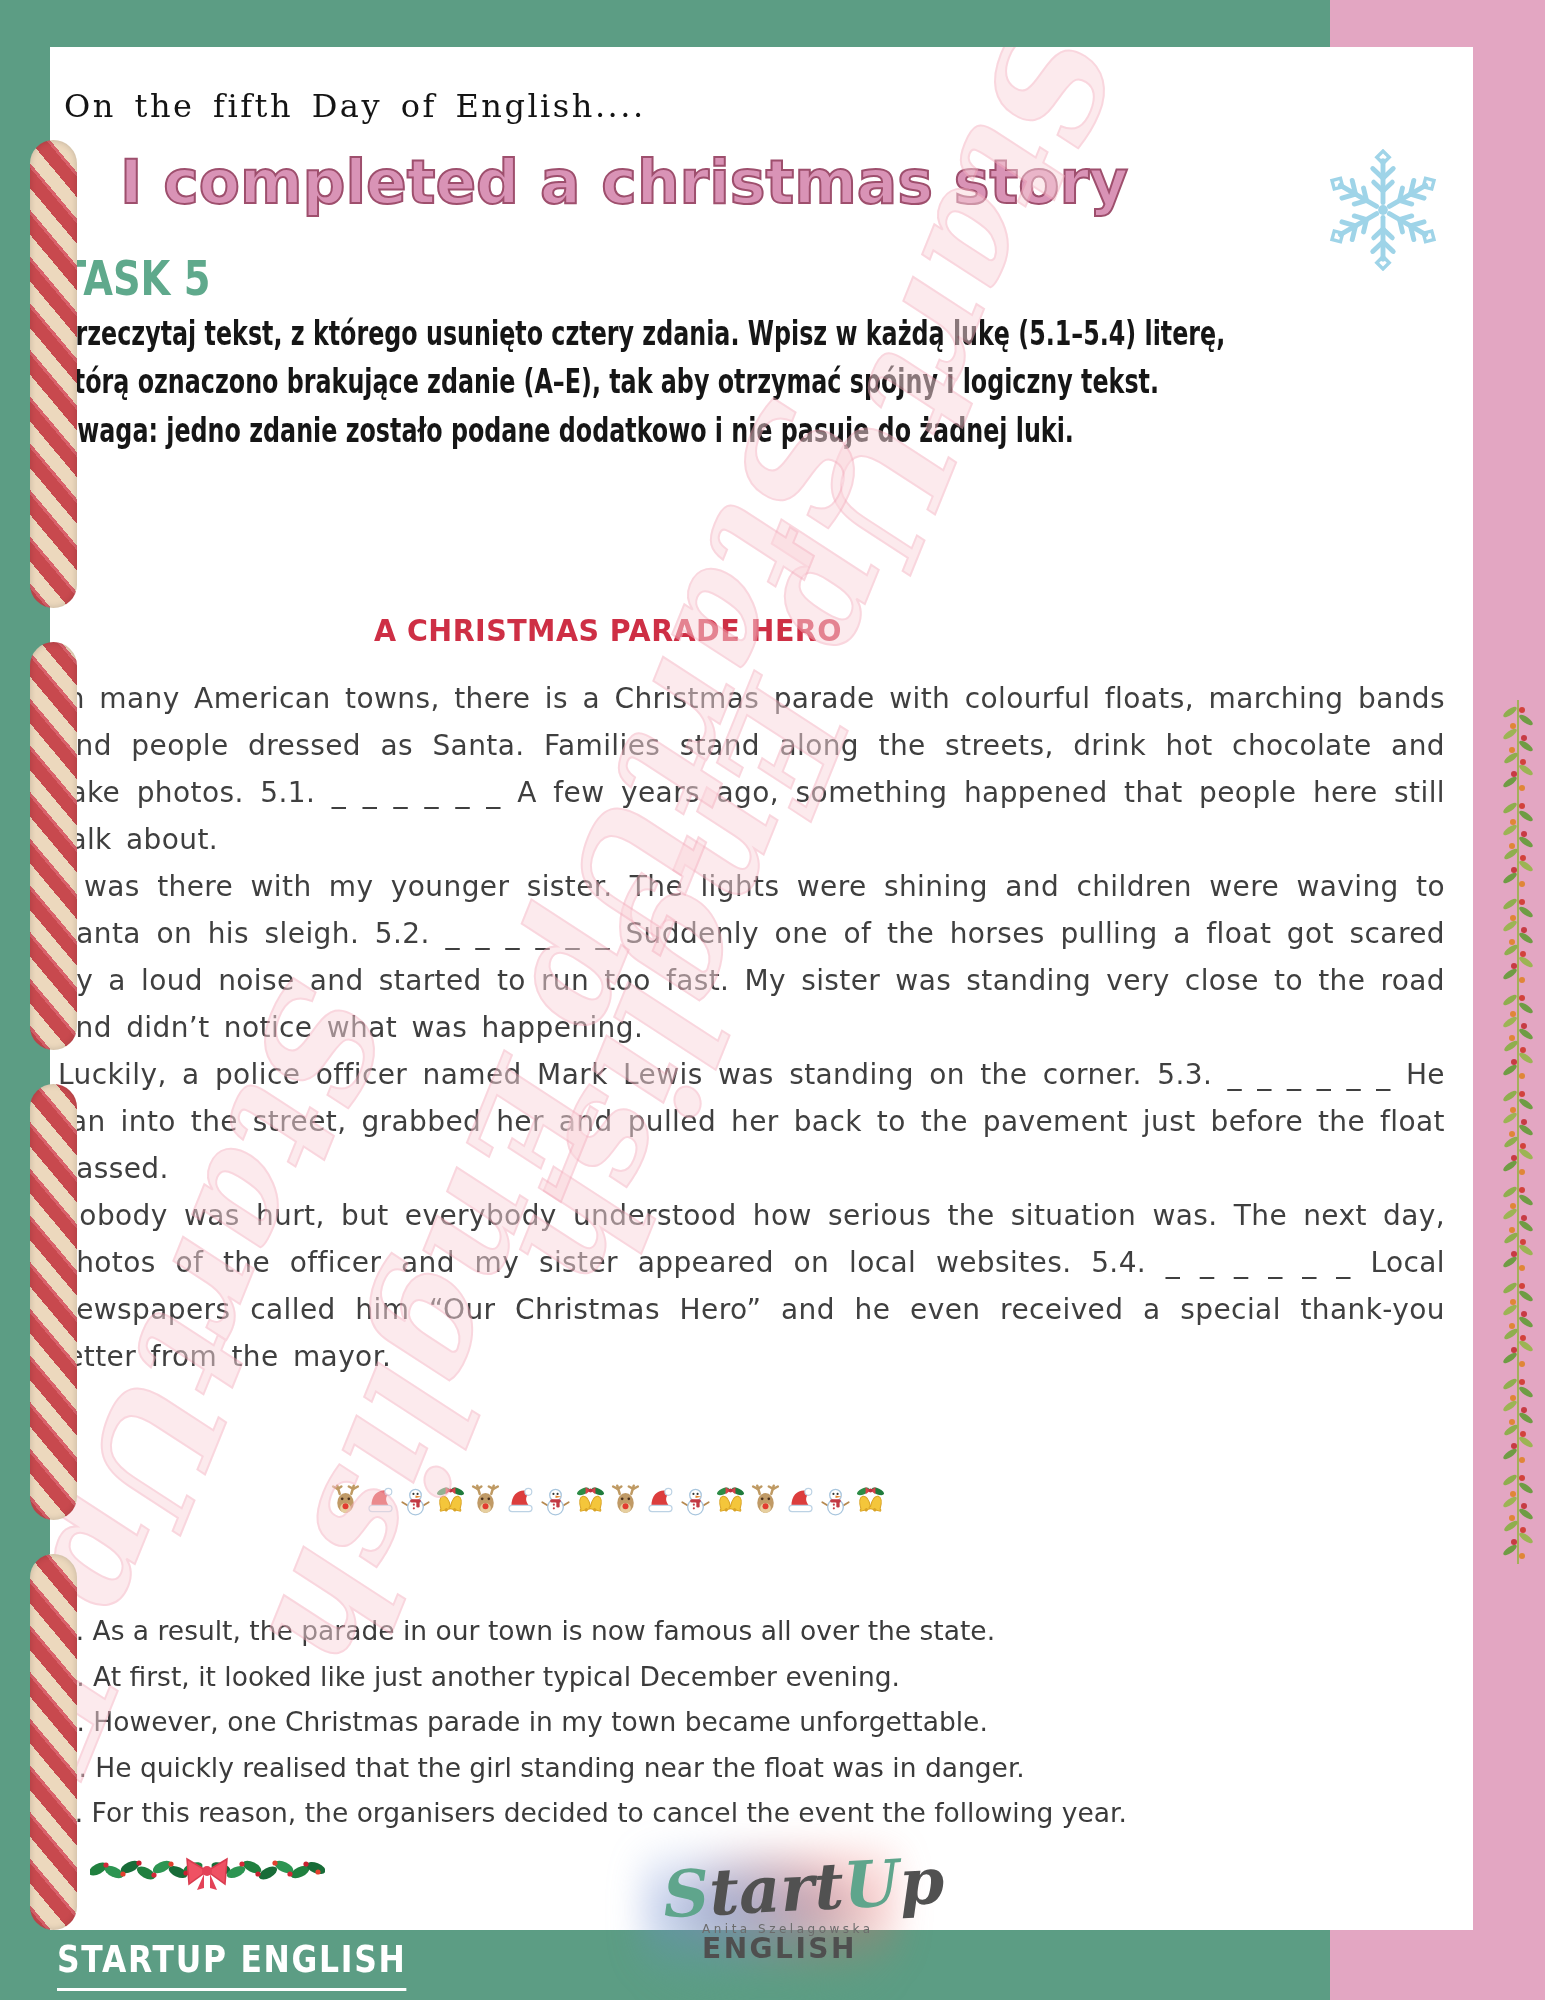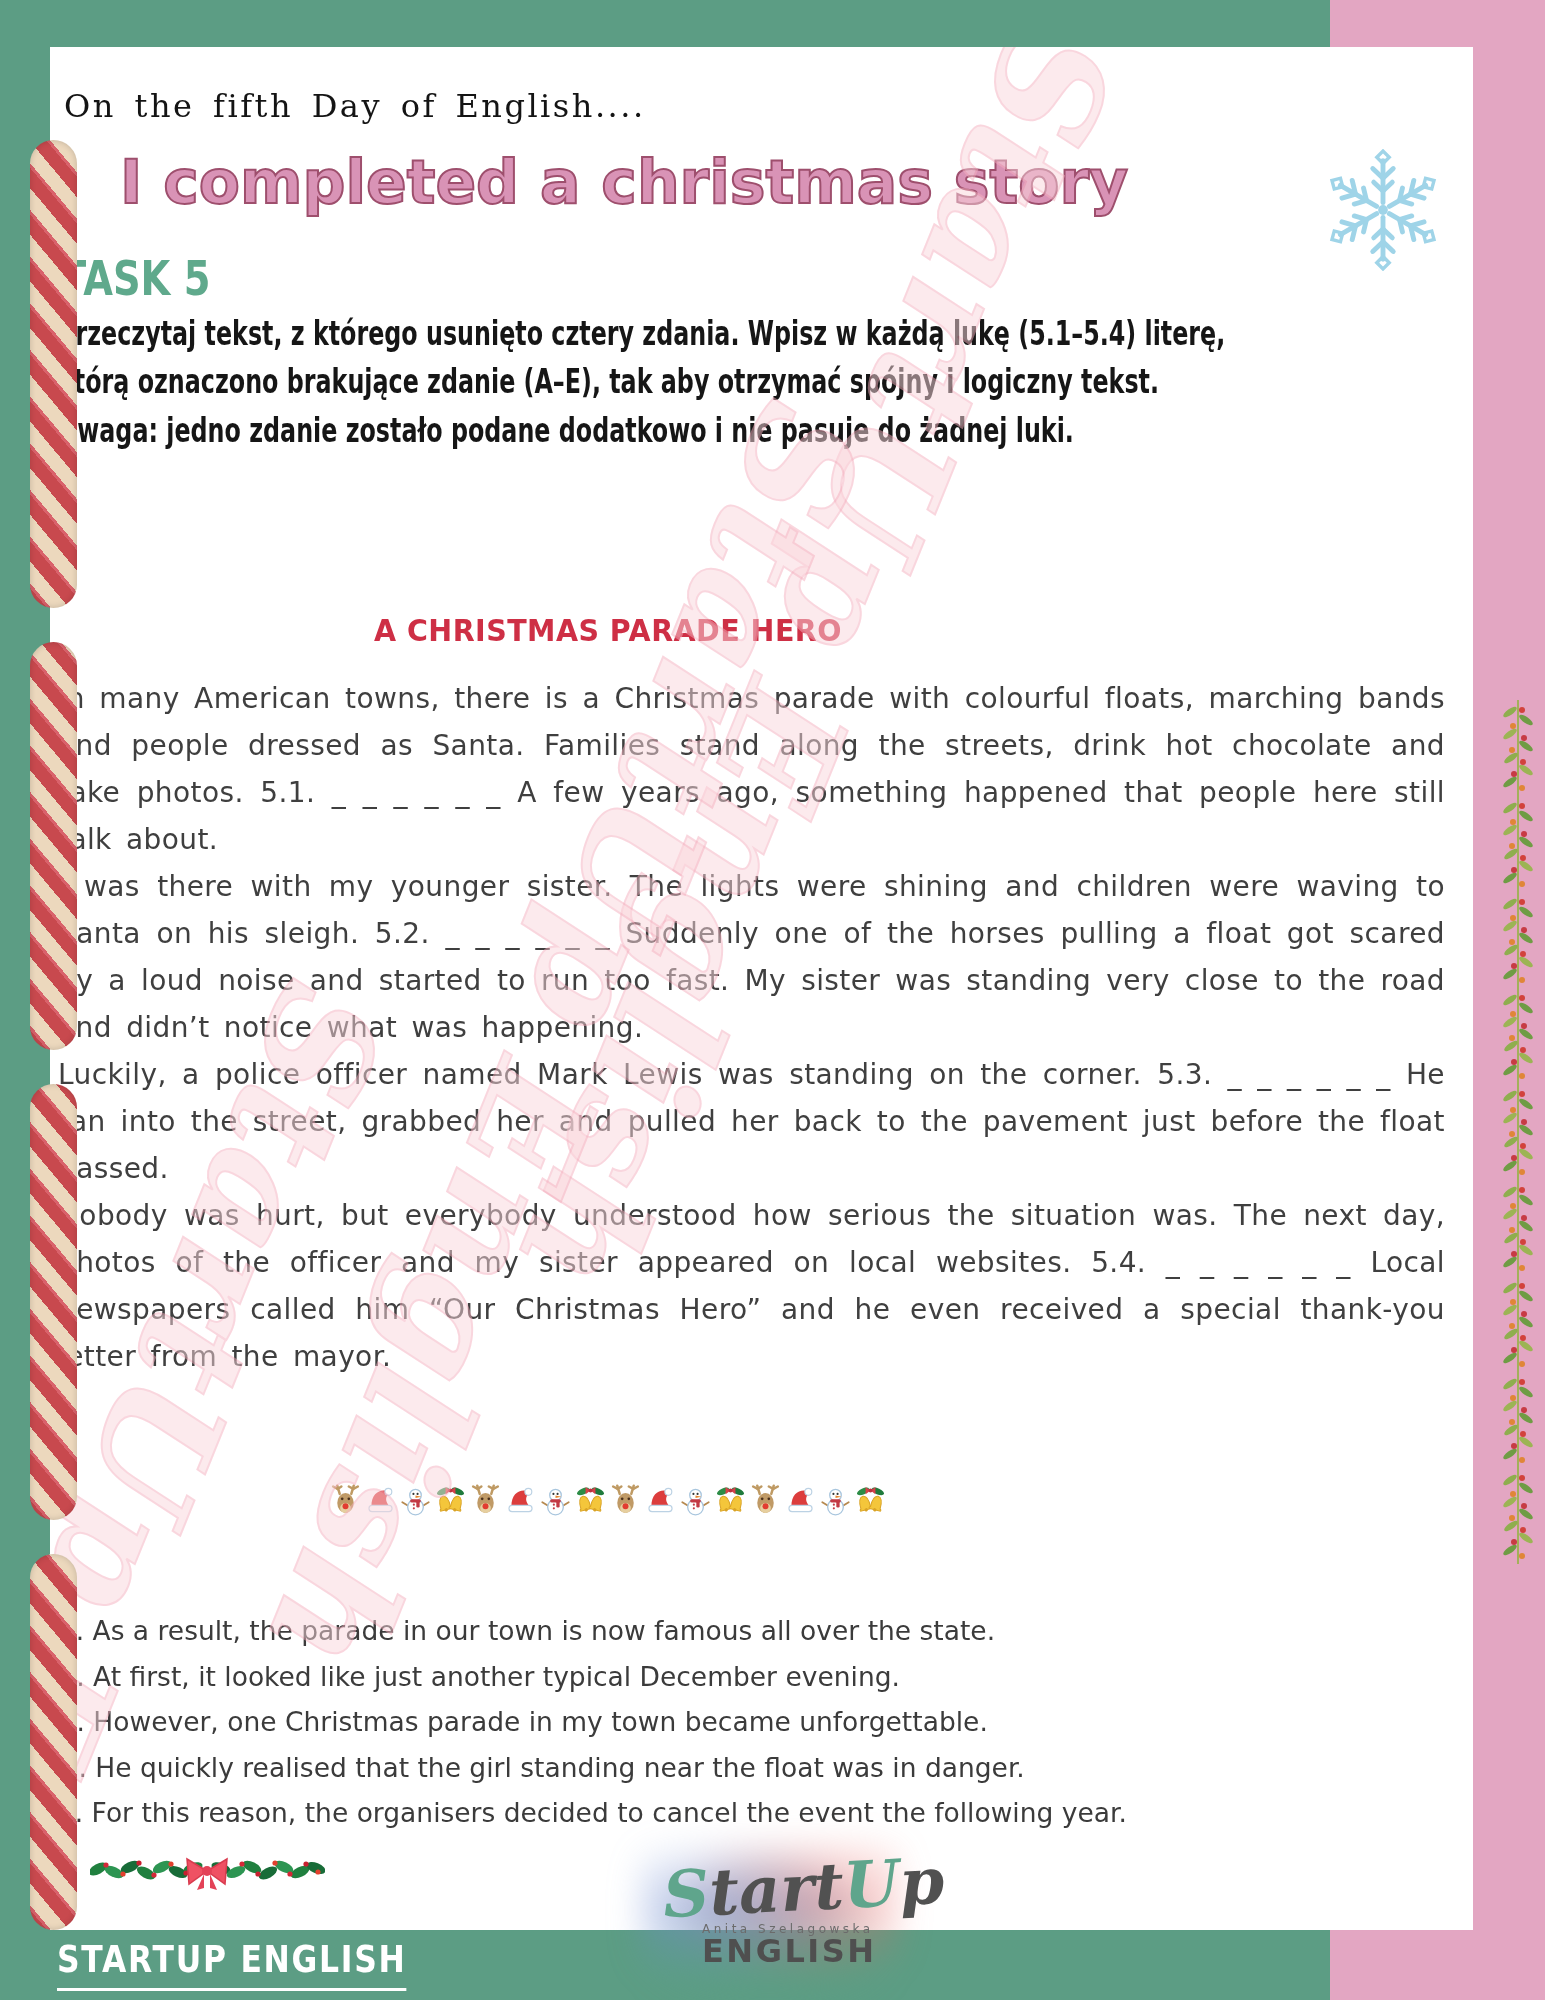--- a/index.html
+++ b/index.html
@@ -62,21 +62,21 @@
     background:
       radial-gradient(ellipse at 30% 45%,rgba(110,140,210,.55),transparent 62%),
       radial-gradient(ellipse at 66% 40%,rgba(235,100,95,.5),transparent 62%),
       radial-gradient(ellipse at 50% 75%,rgba(90,160,130,.45),transparent 66%);}
   .logo-script{position:absolute;left:663px;top:1850px;z-index:7;font:italic 700 64px "DejaVu Serif",serif;
                transform:rotate(-3deg);white-space:nowrap;}
   .logo-script .teal{color:#5FA58C;}
   .logo-script .gray{color:#515151;}
   .logo-byline{position:absolute;left:702px;top:1922px;z-index:7;font-size:12px;letter-spacing:3.5px;
                color:#6b6b6b;white-space:nowrap;}
-  .logo-english{position:absolute;left:702px;top:1932px;z-index:7;font-weight:700;font-size:32px;
+  .logo-english{position:absolute;left:702px;top:1932px;z-index:7;font-weight:700;font-size:28px;
                 letter-spacing:2.5px;color:#4f4f4f;white-space:nowrap;}
 </style>
 </head>
 <body>
 
 <svg width="0" height="0" style="position:absolute" aria-hidden="true">
   <defs>
     <symbol id="sym-reindeer" viewBox="0 0 40 40">
       <g stroke="#bf9a63" stroke-width="3" stroke-linecap="round">
         <line x1="13" y1="12" x2="10" y2="2"></line>

